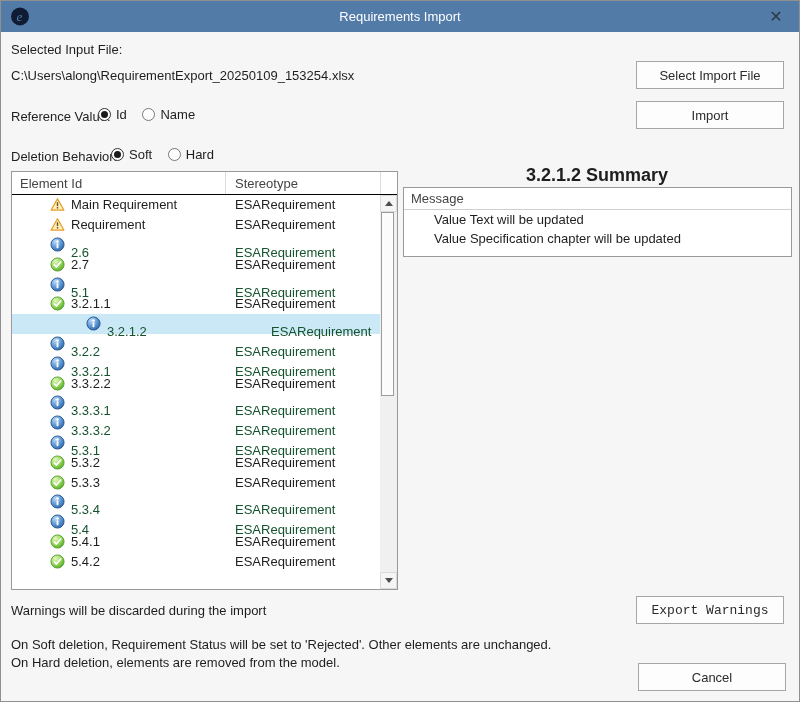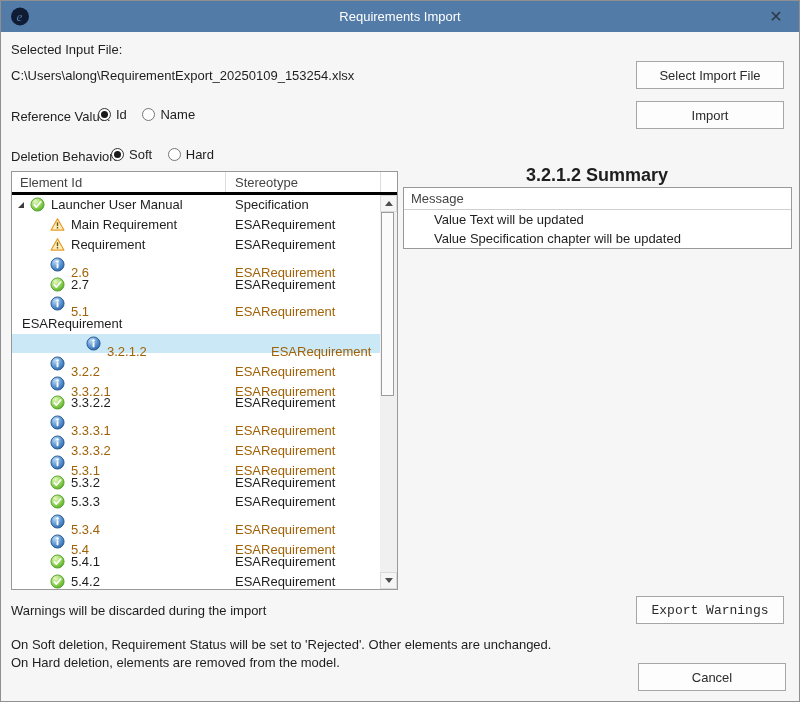--- a/index.html
+++ b/index.html
@@ -23,30 +23,30 @@
   .radio-opt{display:inline-flex;align-items:center;margin-right:12px;}
   .radio{width:13px;height:13px;border-radius:50%;border:1px solid #767676;background:#fff;
          position:relative;margin-right:5px;flex:none;box-sizing:border-box;}
   .radio.checked{border-color:#333;}
   .radio.checked::after{content:"";position:absolute;left:2px;top:2px;right:2px;bottom:2px;
          border-radius:50%;background:#1b1b1b;}
 
   
   .tree{position:absolute;left:10px;top:170px;width:387px;height:419px;box-sizing:border-box;
         background:#ffffff;border:1px solid #999999;overflow:hidden;}
-  .thead{display:flex;height:23px;box-sizing:border-box;border-bottom:3px solid #000000;
+  .thead{display:flex;height:23px;box-sizing:border-box;border-bottom:1px solid #000000;
          color:#444;align-items:stretch;background:#fff;}
   .th{display:flex;align-items:center;box-sizing:border-box;}
   .th-id{width:214px;padding-left:8px;border-right:1px solid #dcdcdc;}
   .th-st{flex:1;padding-left:9px;border-right:1px solid #dcdcdc;}
   .th-stub{width:16px;}
   .tbody{position:absolute;left:0;top:23px;right:17px;bottom:0;overflow:hidden;}
   .row{display:flex;height:19.8px;align-items:center;white-space:nowrap;}
   .row.selected{background:#cbe8f6;padding-left:36px;}
-  .row.blue .label,.row.blue .cell-st{color:#a16207;margin-top:16px;}
+  .row.blue .label,.row.blue .cell-st{color:#14532d;margin-top:16px;}
   .cell-id{width:213px;display:flex;align-items:center;overflow:hidden;box-sizing:border-box;}
   .cell-st{flex:1;padding-left:10px;overflow:hidden;}
   .exp{width:18px;flex:none;display:flex;justify-content:center;align-items:center;}
   .ind{display:none;width:20px;flex:none;}
   .icon{width:15px;height:15px;margin-right:6px;flex:none;}
   .icon svg{display:block;width:15px;height:15px;}
 
   
   .sb{position:absolute;top:23px;right:0;width:17px;bottom:0;background:#f0f0f0;}
   .sb-btn{position:absolute;left:0;width:17px;height:17px;box-sizing:border-box;background:#f5f5f5;
@@ -57,21 +57,21 @@
           border-bottom:5px solid #4d4d4d;}
   .tri-down{width:0;height:0;border-left:4px solid transparent;border-right:4px solid transparent;
           border-top:5px solid #4d4d4d;}
   .sb-thumb{position:absolute;left:1px;top:17px;width:13px;height:184px;box-sizing:border-box;
           background:#fbfbfb;border:1px solid #9c9c9c;}
 
   
   .summary-title{position:absolute;left:402px;top:164px;width:388px;text-align:center;
           font-weight:bold;font-size:18px;}
   .msgbox{position:absolute;left:402px;top:186px;width:389px;box-sizing:border-box;
-          background:#fff;border:1px solid #999;padding-bottom:0;}
+          background:#fff;border:1px solid #999;padding-bottom:8px;}
   .msg-head{height:21px;line-height:21px;padding-left:7px;color:#444;
           border-bottom:1px solid #cfcfcf;}
   .msg-row{height:19px;line-height:19px;padding-left:30px;color:#1e1e1e;white-space:nowrap;}
 
   .hidden-defs{position:absolute;width:0;height:0;overflow:hidden;}
 </style>
 </head>
 <body>
 
 <svg class="hidden-defs" aria-hidden="true">
@@ -134,39 +134,20 @@
   <div class="tree">
     <div class="thead">
       <div class="th th-id">Element Id</div>
       <div class="th th-st">Stereotype</div>
       <div class="th th-stub"></div>
     </div>
     <div class="tbody">
         <div class="row">
     <div class="cell-id">
       <span class="exp">
-        <svg viewBox="0 0 8 8" width="8" height="8">
-                <path d="M7 1v6H1z" fill="#3c3c3c"></path>
-              </svg>
-      </span>
-
-      <span class="icon ic-check">
-        <svg viewBox="0 0 16 16">
-                <circle cx="8" cy="8" r="7" fill="url(#gc)" stroke="#58a032" stroke-width="1"></circle>
-        <path d="M4.6 8.4l2.2 2.3 4.6-5.4" fill="none" stroke="#ffffff" stroke-width="1.9" stroke-linecap="round" stroke-linejoin="round"></path>
-              </svg>
-      </span>
-
-      <span class="label">Launcher User Manual</span>
-    </div>
-    <div class="cell-st">Specification</div>
-  </div>
-        <div class="row">
-    <div class="cell-id">
-      <span class="exp">
         <svg viewBox="0 0 8 8" width="8" height="8" style="visibility: hidden;">
                 <path d="M7 1v6H1z" fill="#3c3c3c"></path>
               </svg>
       </span>
       <span class="ind" style="display: inline-block;"></span>
 
       <span class="icon ic-warning">
         <svg viewBox="0 0 16 16">
                 <path d="M8 1.8 14.8 13.9H1.2Z" fill="#fdeebd" stroke="#e59c28" stroke-width="1.3" stroke-linejoin="round"></path>
         <rect x="7.25" y="5.6" width="1.5" height="4.1" fill="#6b5510"></rect>
@@ -252,20 +233,36 @@
                 <circle cx="8" cy="8" r="7" fill="url(#gi)" stroke="#27598f" stroke-width="1"></circle>
         <circle cx="8" cy="4.7" r="1.35" fill="#ffffff"></circle>
         <rect x="7" y="6.6" width="2" height="5.3" rx="0.6" fill="#ffffff"></rect>
               </svg>
       </span>
       <span class="label">5.1</span>
     </div>
     <div class="cell-st">ESARequirement</div>
   </div>
         <div class="row">
+    <div class="cell-id">
+      <span class="exp">
+        <svg viewBox="0 0 8 8" width="8" height="8" style="visibility: hidden;">
+                <path d="M7 1v6H1z" fill="#3c3c3c"></path>
+              </svg>
+      </span>
+      <span class="ind" style="display: inline-block;"></span>
+      <span class="icon ic-check">
+        <svg viewBox="0 0 16 16">
+                <circle cx="8" cy="8" r="7" fill="url(#gc)" stroke="#58a032" stroke-width="1"></circle>
+        <path d="M4.6 8.4l2.2 2.3 4.6-5.4" fill="none" stroke="#ffffff" stroke-width="1.9" stroke-linecap="round" stroke-linejoin="round"></path>
+              </svg>
+      </span>
+
+      <span class="label">3.2.1.1</span>
+    </div>
     <div class="cell-st">ESARequirement</div>
   </div>
         <div class="row blue selected">
     <div class="cell-id">
       <span class="exp">
         <svg viewBox="0 0 8 8" width="8" height="8" style="visibility: hidden;">
                 <path d="M7 1v6H1z" fill="#3c3c3c"></path>
               </svg>
       </span>
       <span class="ind" style="display: inline-block;"></span>

